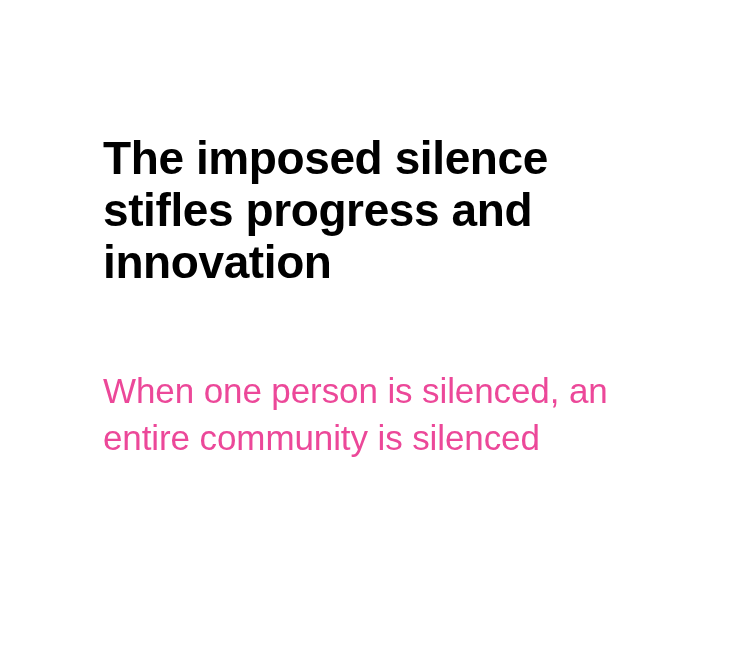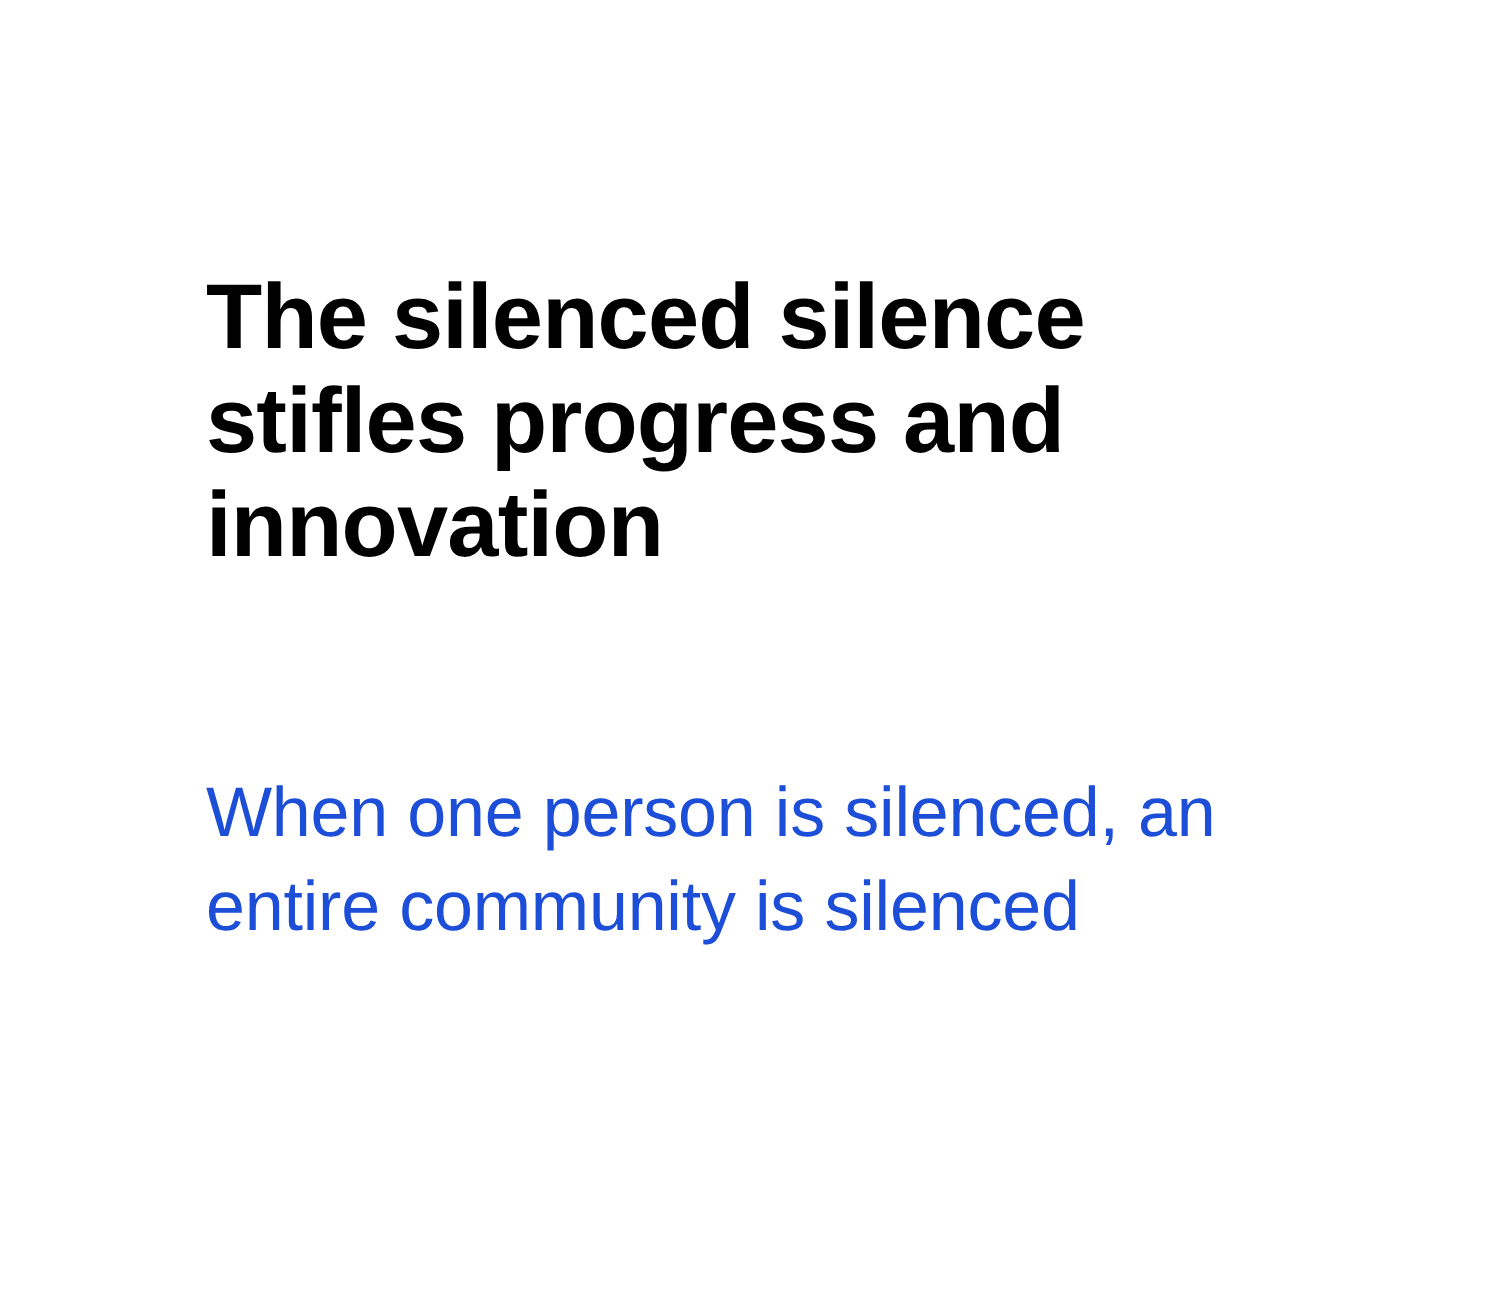--- a/index.html
+++ b/index.html
@@ -36,36 +36,36 @@
     line-height: 52px;
     letter-spacing: -0.4px;
     color: #000000;
     text-align: left;
     white-space: pre-line;
   }
 
   .slide-body {
     position: absolute;
     left: 103px;
-    top: 383px;
+    top: 367px;
     width: 530px;
     margin: 0;
     padding: 0;
     font-family: "Liberation Sans", sans-serif;
     font-size: 35px;
     font-weight: 400;
     line-height: 47px;
     letter-spacing: -0.1px;
-    color: #1d4ed8;
+    color: #ec4899;
     text-align: left;
     white-space: pre-line;
   }
 </style>
 </head>
 <body>
 
 <div class="slide">
 
-  <h1 class="slide-title">The silenced silence stifles progress and innovation</h1>
+  <h1 class="slide-title">The imposed silence stifles progress and innovation</h1>
 
   <p class="slide-body">When one person is silenced, an entire community is silenced</p>
 
 </div>
 
 </body></html>

